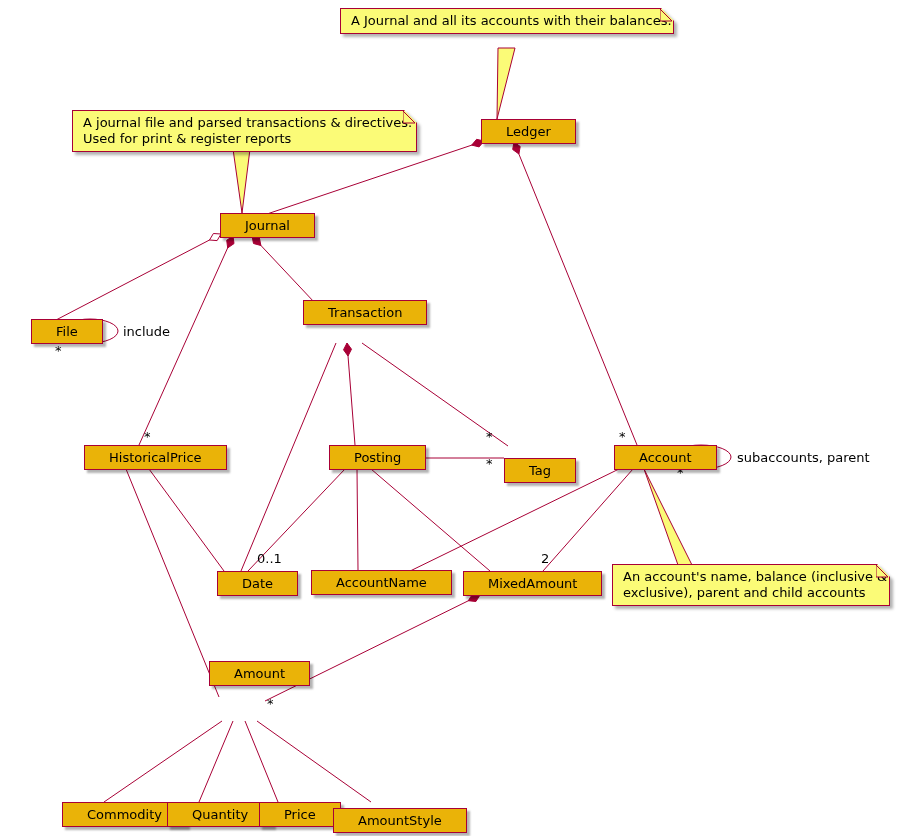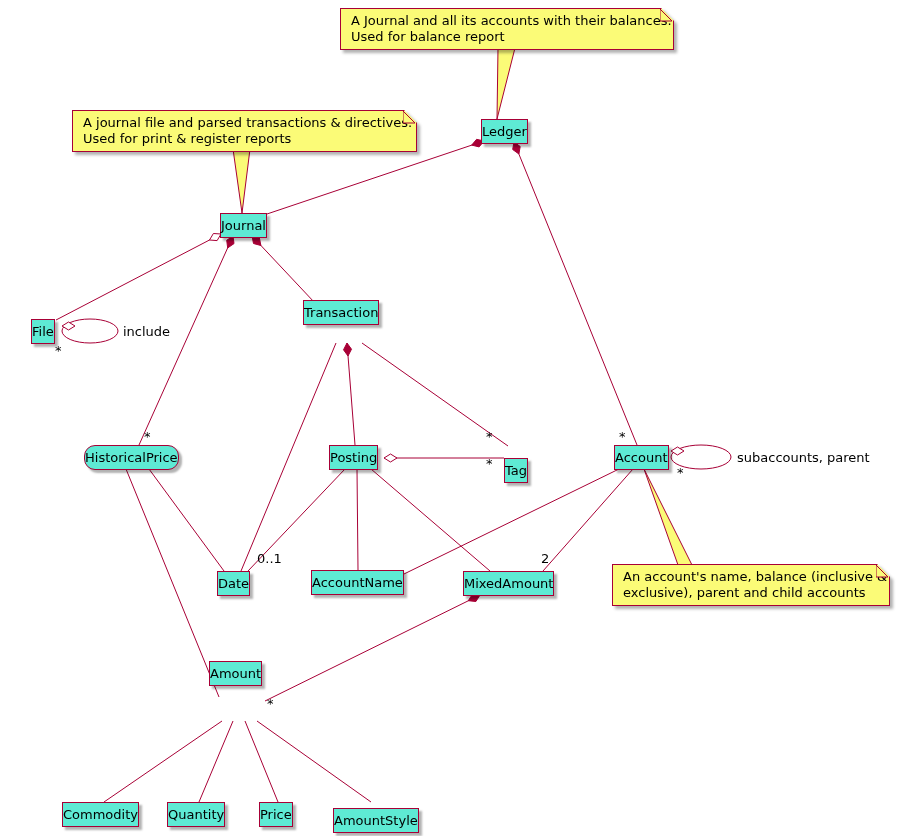--- a/index.html
+++ b/index.html
@@ -22,24 +22,24 @@
     fill: #000000;
   }
   #node-layer {
     position: absolute;
     left: 0; top: 0; width: 100%; height: 100%;
     z-index: 2;
     pointer-events: none;
   }
   .class-box {
     position: absolute;
-    background: #5eead4;
+    background: #eab308;
     border: 1px solid #A80036;
     box-shadow: 3px 3px 2px rgba(0,0,0,0.3);
-    padding: 3px 0;
+    padding: 3px 24px;
     font-size: 13px;
     color: #000000;
     white-space: nowrap;
     line-height: 17px;
   }
   .note {
     position: absolute;
     filter: drop-shadow(3px 3px 1.5px rgba(0,0,0,0.3));
   }
   .note-inner {
@@ -107,36 +107,35 @@
       <text x="677" y="477">*</text>
       <polygon points="498,48 515,48 497,119" fill="#FBFB77" stroke="#A80036" stroke-width="1"></polygon>
       <polygon points="233,149 250,149 242,213" fill="#FBFB77" stroke="#A80036" stroke-width="1"></polygon>
       <polygon points="644,469 692,565 678,565" fill="#FBFB77" stroke="#A80036" stroke-width="1"></polygon>
     </svg>
   <div id="node-layer">
       <div class="class-box" style="left: 481px; top: 119px;">Ledger</div>
       <div class="class-box" style="left: 220px; top: 213px; text-align: right;">Journal</div>
       <div class="class-box" style="left: 31px; top: 319px; text-align: right;">File</div>
       <div class="class-box" style="left: 303px; top: 300px;">Transaction</div>
-      <div class="class-box" style="left: 84px; top: 445px; border-radius: 11px;">HistoricalPrice</div>
+      <div class="class-box" style="left: 84px; top: 445px;">HistoricalPrice</div>
       <div class="class-box" style="left: 329px; top: 445px;">Posting</div>
       <div class="class-box" style="left: 504px; top: 458px;">Tag</div>
       <div class="class-box" style="left: 614px; top: 445px;">Account</div>
       <div class="class-box" style="left: 217px; top: 571px;">Date</div>
       <div class="class-box" style="left: 311px; top: 570px;">AccountName</div>
       <div class="class-box" style="left: 463px; top: 571px;">MixedAmount</div>
       <div class="class-box" style="left: 209px; top: 661px;">Amount</div>
       <div class="class-box" style="left: 62px; top: 802px;">Commodity</div>
       <div class="class-box" style="left: 167px; top: 802px;">Quantity</div>
       <div class="class-box" style="left: 259px; top: 802px;">Price</div>
       <div class="class-box" style="left: 333px; top: 802px; margin-top: 6px;">AmountStyle</div>
       <div class="note" style="left: 340px; top: 8px; width: 334px;">
         <div class="note-inner">
           <div class="note-line">A Journal and all its accounts with their balances.</div>
-          <div class="note-line">Used for balance report</div>
           <svg class="fold" width="13" height="13">
             <path d="M0,0 L0,12 L12,12 Z" fill="#FBFB77" stroke="#A80036" stroke-width="1"></path>
           </svg>
         </div>
       </div>
       <div class="note" style="left: 72px; top: 110px; width: 345px;">
         <div class="note-inner">
           <div class="note-line">A journal file and parsed transactions &amp; directives.</div>
           <div class="note-line">Used for print &amp; register reports</div>
           <svg class="fold" width="13" height="13">

